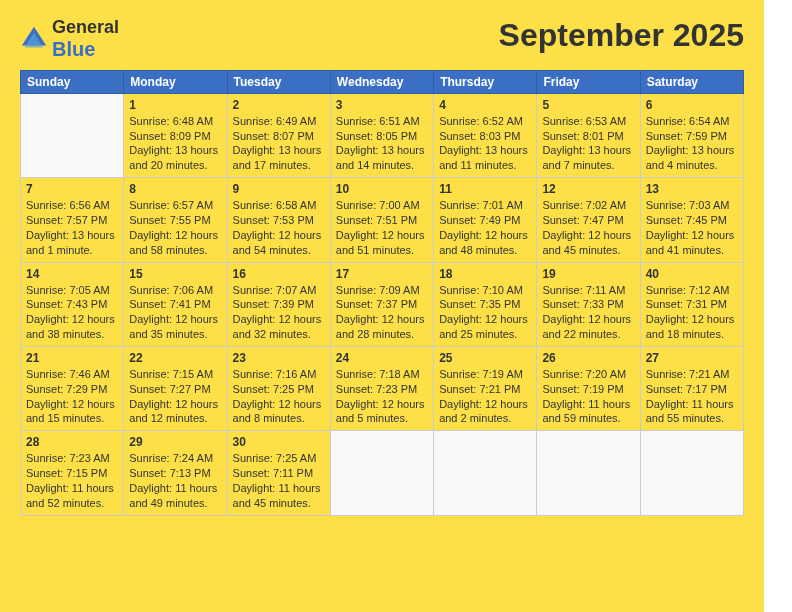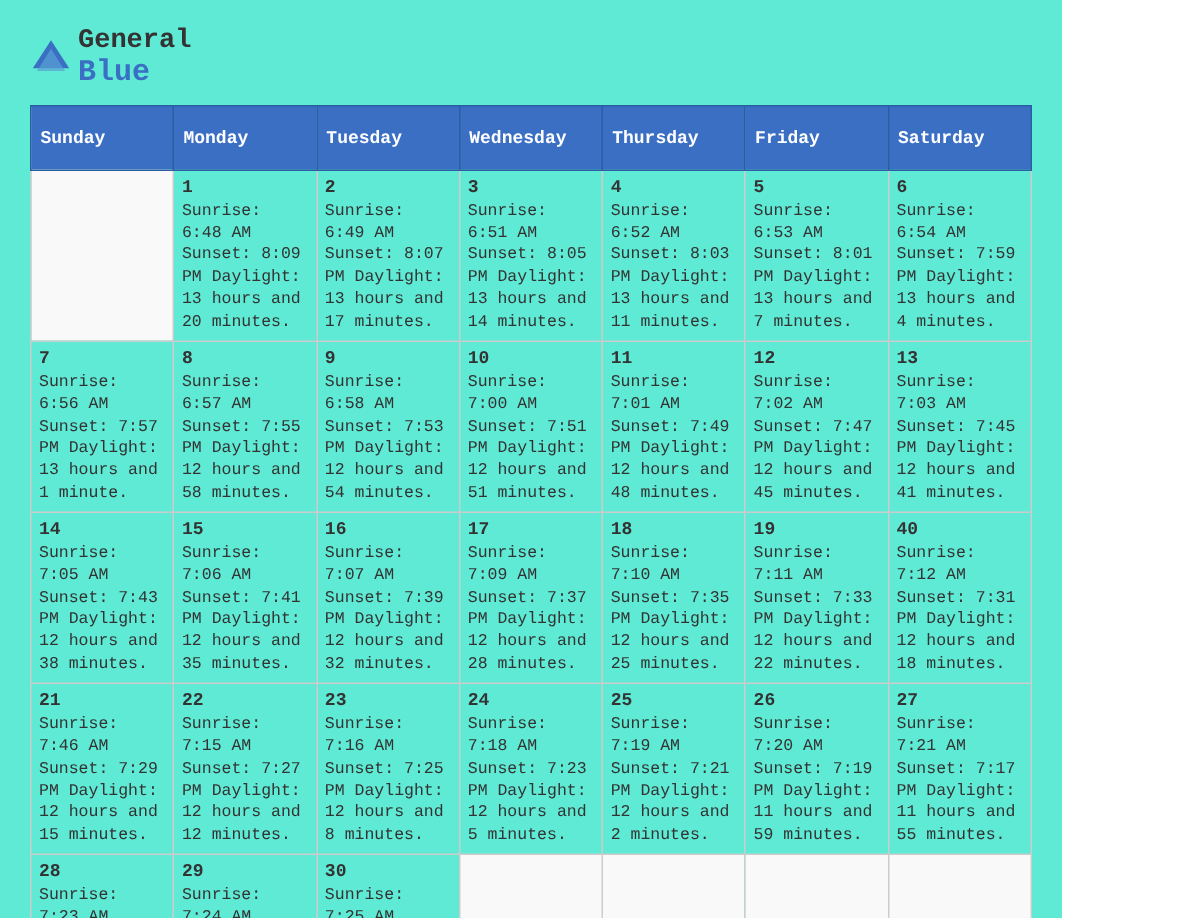--- a/index.html
+++ b/index.html
@@ -4,25 +4,24 @@
   <style>
     * { margin: 0; padding: 0; box-sizing: border-box; }
     body {
       font-family: Arial, sans-serif;
       background: #fff;
       width: 792px;
       height: 612px;
       overflow: hidden;
     }
     .page {
-      width: 708px;
+      width: 764px;
       height: 612px;
       padding: 18px 20px 10px 20px;
-      background: #5eead4;
-      font-family: Liberation Mono, monospace;
+      background: #fde047;
     }
     .header {
       display: flex;
       justify-content: space-between;
       align-items: flex-start;
       margin-bottom: 10px;
     }
     .logo {
       display: flex;
       align-items: center;
@@ -62,21 +61,21 @@
     }
     table {
       width: 100%;
       border-collapse: collapse;
       table-layout: fixed;
     }
     th {
       background: #3a6fc4;
       color: #fff;
       text-align: left;
-      padding: 14px 6px;
+      padding: 4px 6px;
       font-size: 12px;
       font-weight: bold;
       border: 1px solid #2a5fa4;
     }
     td {
       vertical-align: top;
       border: 1px solid #ccc;
       padding: 4px 5px;
       font-size: 10px;
       color: #333;
@@ -107,20 +106,21 @@
       <svg class="logo-icon" viewBox="0 0 30 30" xmlns="http://www.w3.org/2000/svg">
         <polygon points="15,2 28,22 2,22" fill="#3a6fc4"></polygon>
         <polygon points="15,8 25,24 5,24" fill="#5a9fd4" opacity="0.7"></polygon>
       </svg>
       <div class="logo-text">
         <span class="logo-general">General</span>
         <span class="logo-blue">Blue</span>
       </div>
     </div>
     <div class="title-block">
+      <div class="month-title">September 2025</div>
     </div>
   </div>
 
   <table>
     <thead>
       <tr>
         <th>Sunday</th>
         <th>Monday</th>
         <th>Tuesday</th>
         <th>Wednesday</th>

